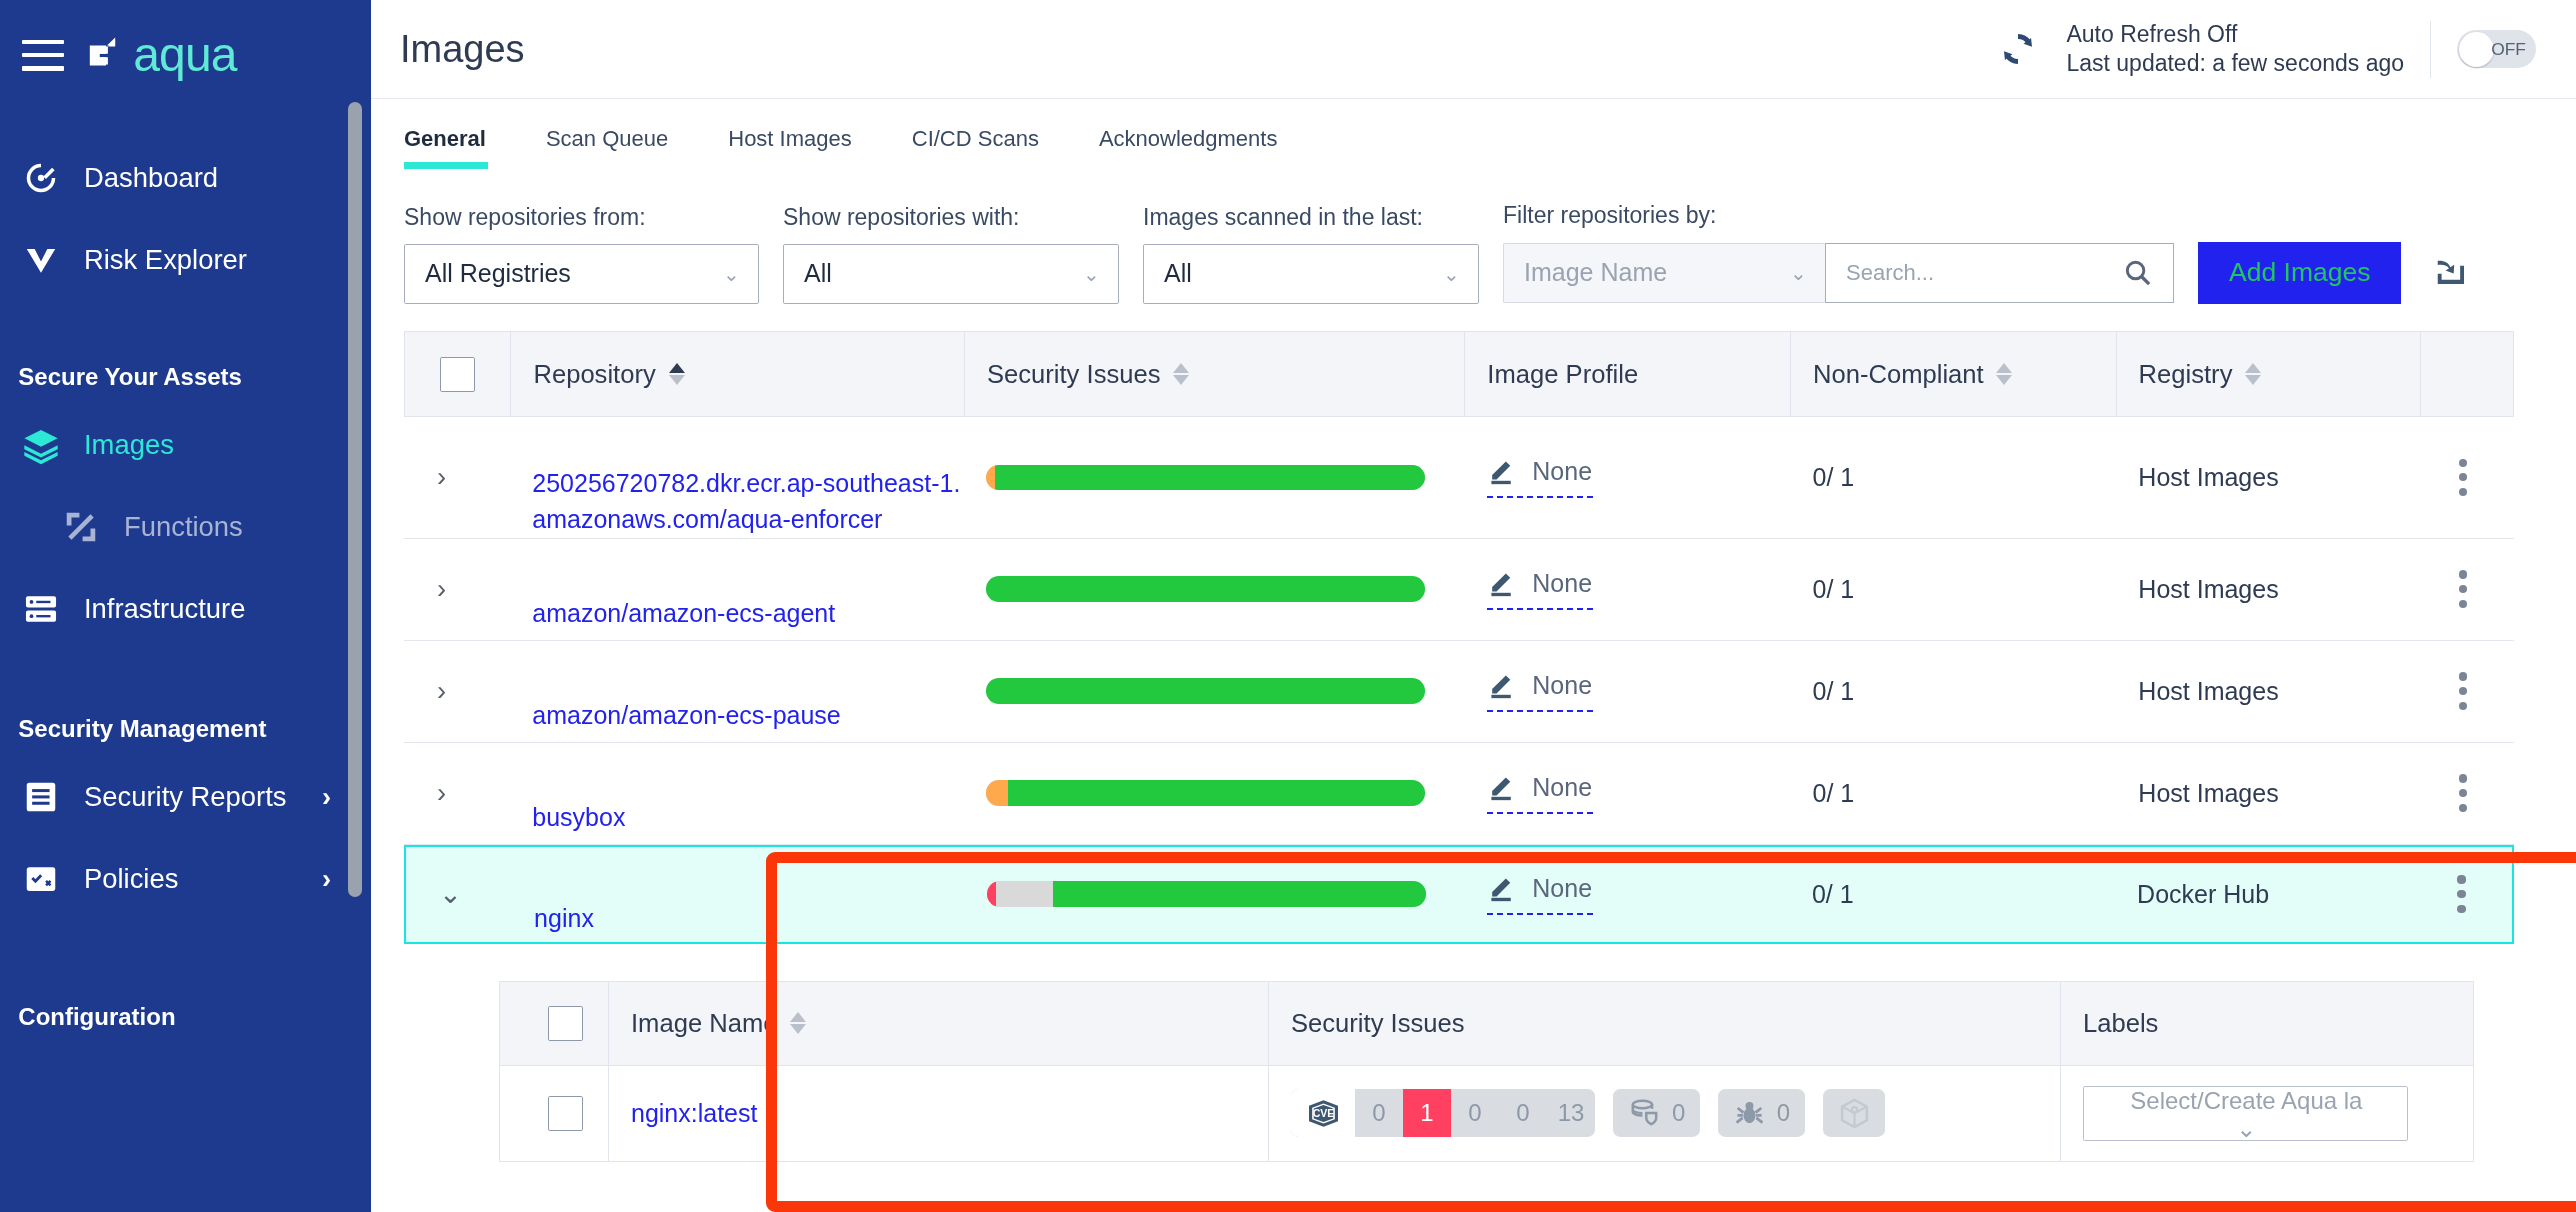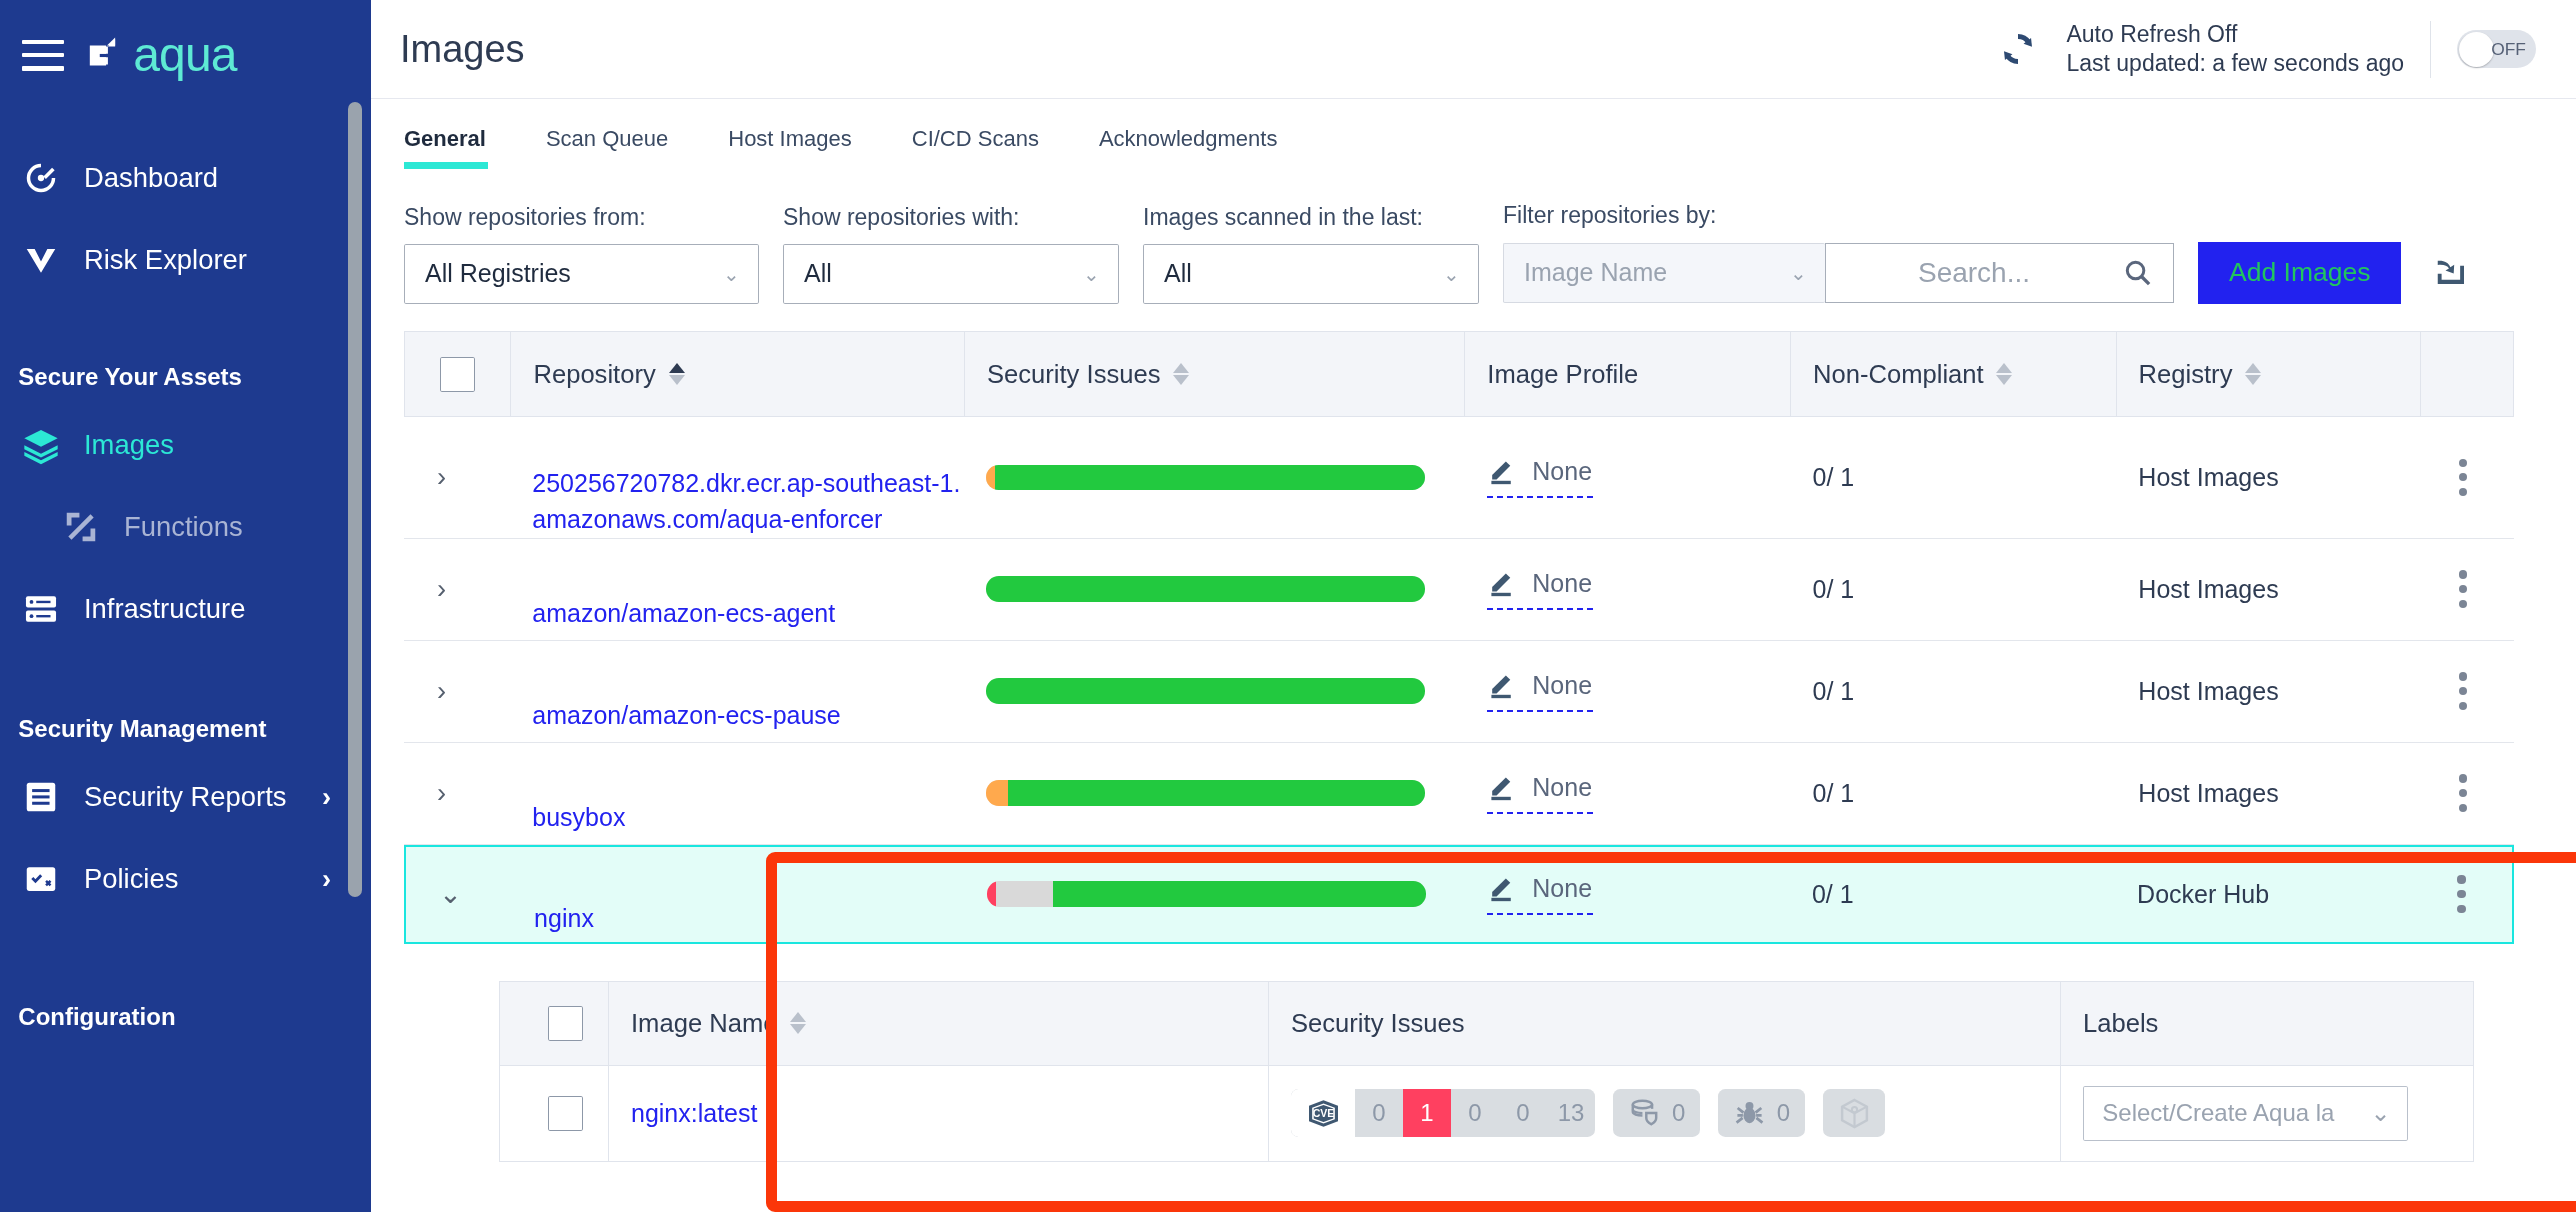--- a/index.html
+++ b/index.html
@@ -84,22 +84,22 @@
   }
   .select .cv { color: #9aa3b0; font-size: 20px; margin-left: 12.8px; }
   .w1 { width: 355px; } .w2 { width: 336px; } .w3 { width: 336px; }
   .filterby-row { display: flex; align-items: center; }
   .select.muted { background: #f4f6fa; border-color: #d6dae2; color: #9aa3b0; width: 322px; border-right: none; }
   .searchbox {
     width: 349px; height: 60px; border: 0.9px solid #a7aeb9; background: #fff;
     display: flex; align-items: center; justify-content: space-between; padding: 0 20px;
   }
   .searchbox input {
-    border: none; outline: none; font-size: 28px; color: #a16207; width: 256px;
-    font-family: "Liberation Sans", sans-serif; background: transparent; text-align: center;
+    border: none; outline: none; font-size: 22px; color: #a16207; width: 256px;
+    font-family: "Liberation Sans", sans-serif; background: transparent;
   }
   .searchbox input::placeholder { color: #9aa3b0; }
   .btn-add {
     height: 62px; background: #2222ef; color: #22c55e; font-size: 26.5px;
     display: flex; align-items: center; justify-content: center;
     padding: 0 31px; margin-left: 24px; border: none; cursor: pointer;
     font-family: "Liberation Sans", sans-serif;
   }
   .export-icon { margin-left: 27.4px; cursor: pointer; }
 
@@ -174,21 +174,21 @@
   .cve-icon { background: #fff; width: 64px; height: 48px; display: flex; align-items: center; justify-content: center; border-radius: 7.3px 0 0 7.3px; }
   .cve-cell { width: 48px; height: 48px; display: flex; align-items: center; justify-content: center; font-size: 24px; color: #8d98a8; }
   .cve-cell.hot { background: #ff4060; color: #fff; }
   .pill {
     height: 48px; background: #d9dde1; border-radius: 7.3px; display: flex; align-items: center;
     gap: 11px; padding: 0 14.6px; color: #8d98a8; font-size: 24px;
   }
   .labels-select {
     width: 325px; height: 55px; border: 0.9px solid #b9c0cb; background: #fff;
     display: flex; align-items: center; justify-content: space-between;
-    padding: 0 16.5px 0 18.3px; font-size: 24px; color: #9aa3b0; cursor: pointer; border-radius: 1.8px;
+    padding: 0 16.5px 0 18.3px; font-size: 24px; color: #9aa3b0; cursor: pointer; border-radius: 1.8px; flex-direction: column;
   }
 </style>
 </head>
 <body>
 
 <div class="app">
 
   <aside class="sidebar">
     <div class="sb-top">
       <div class="burger">

